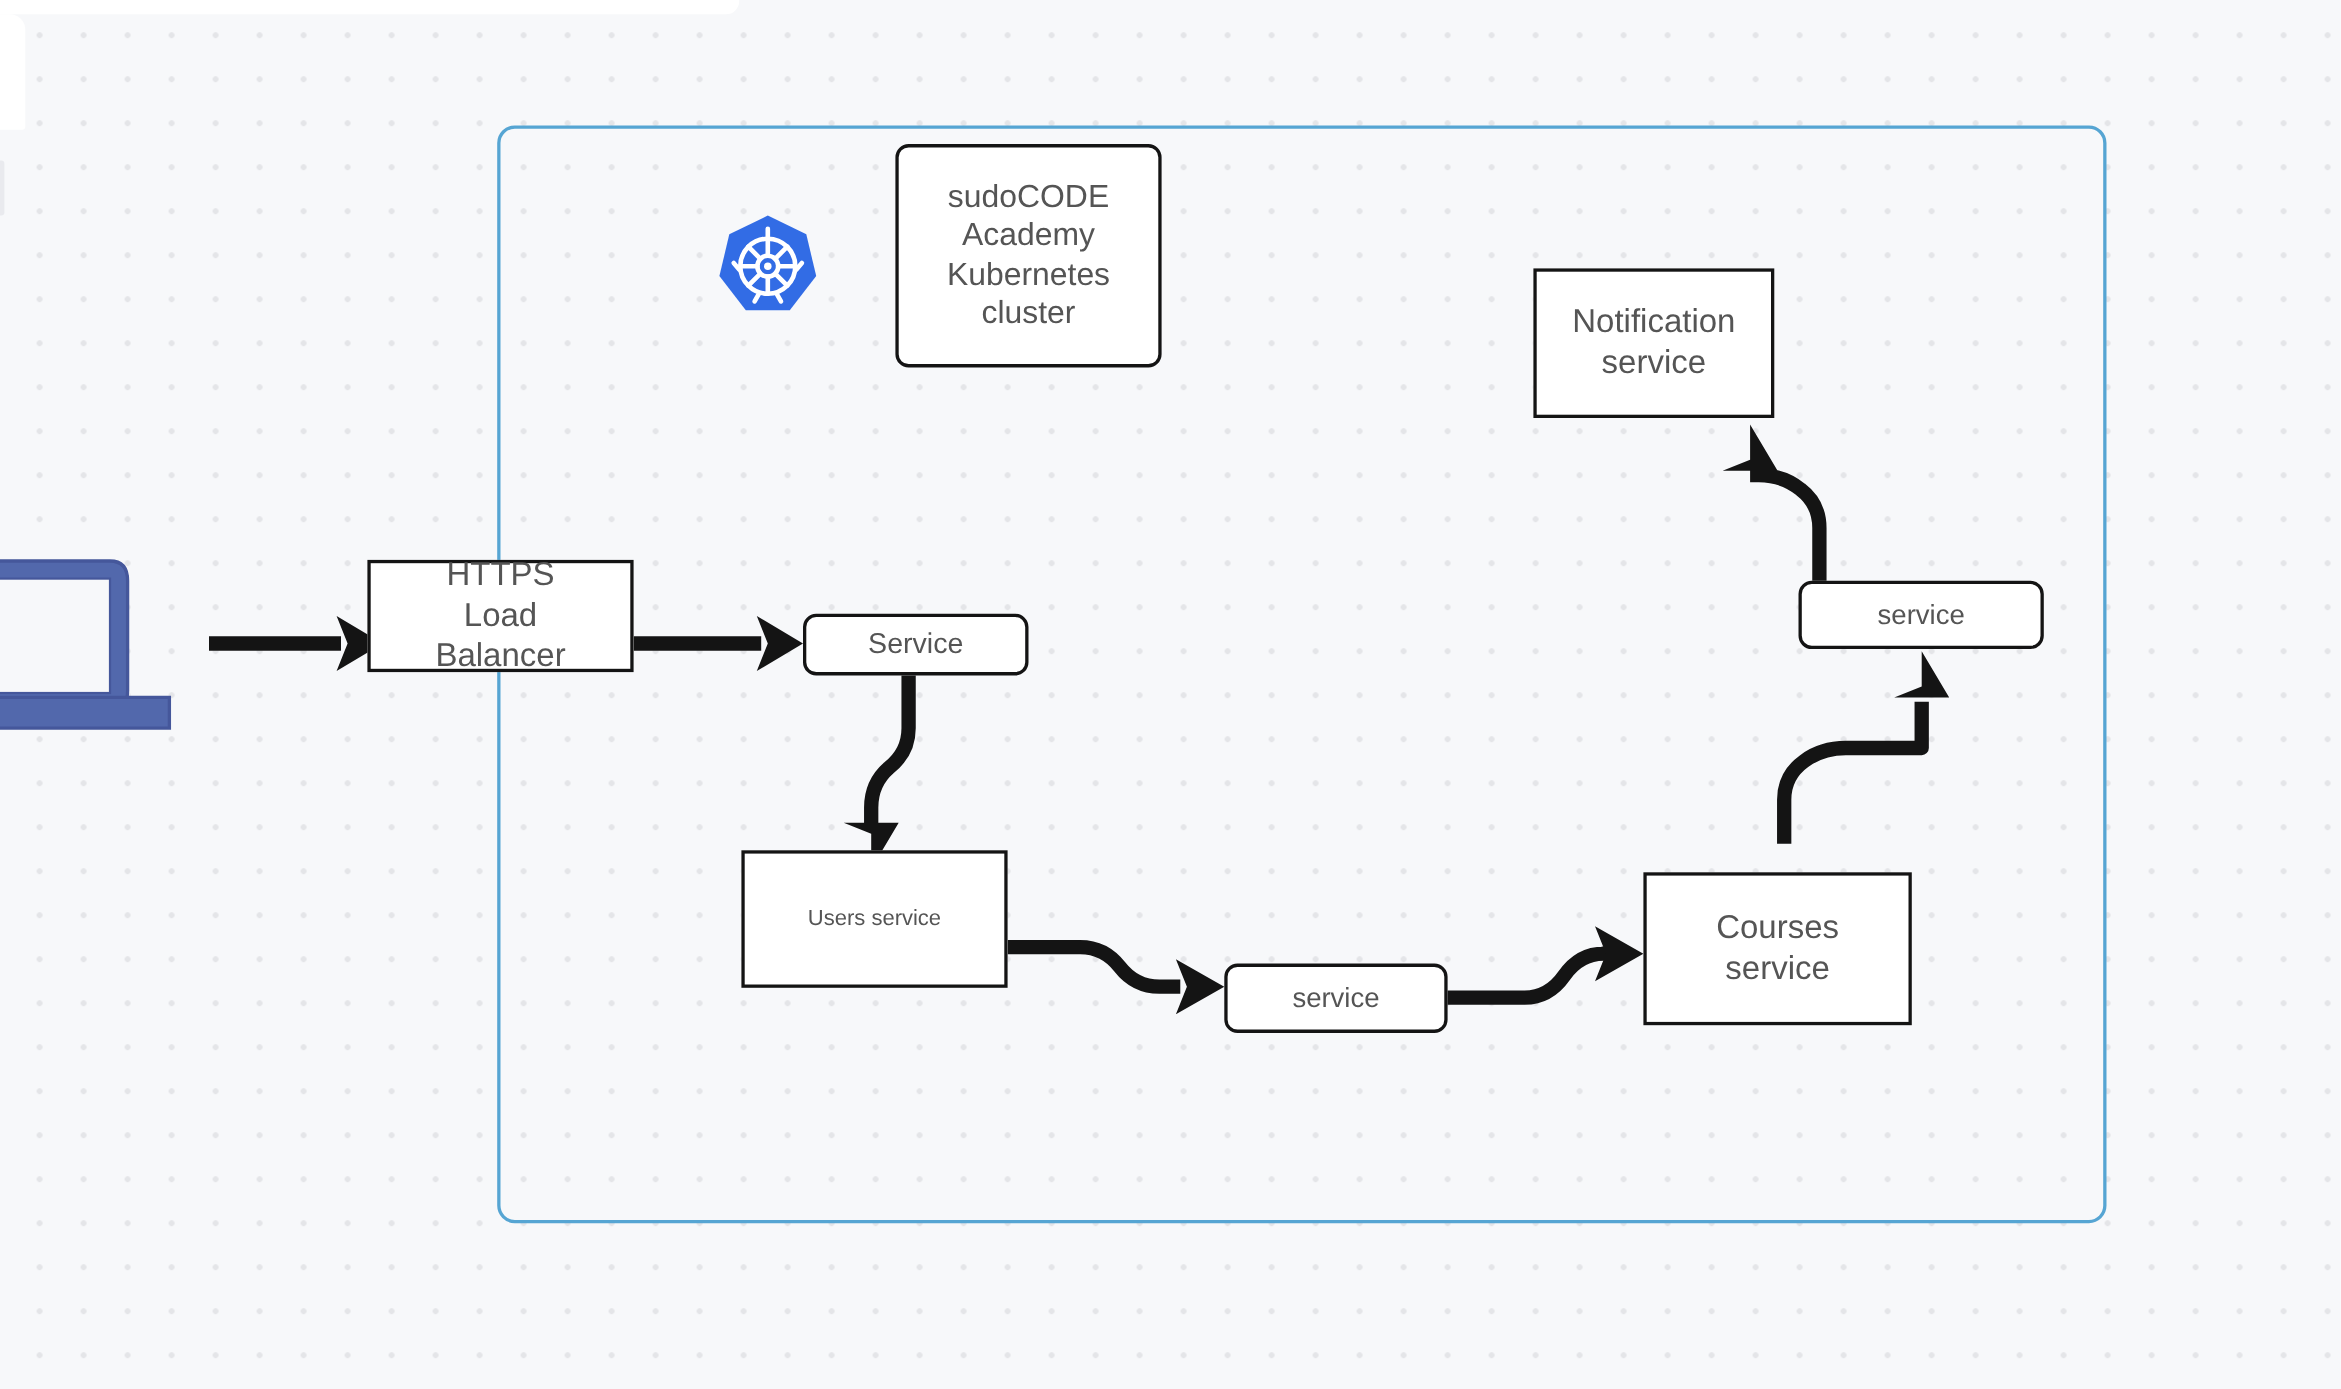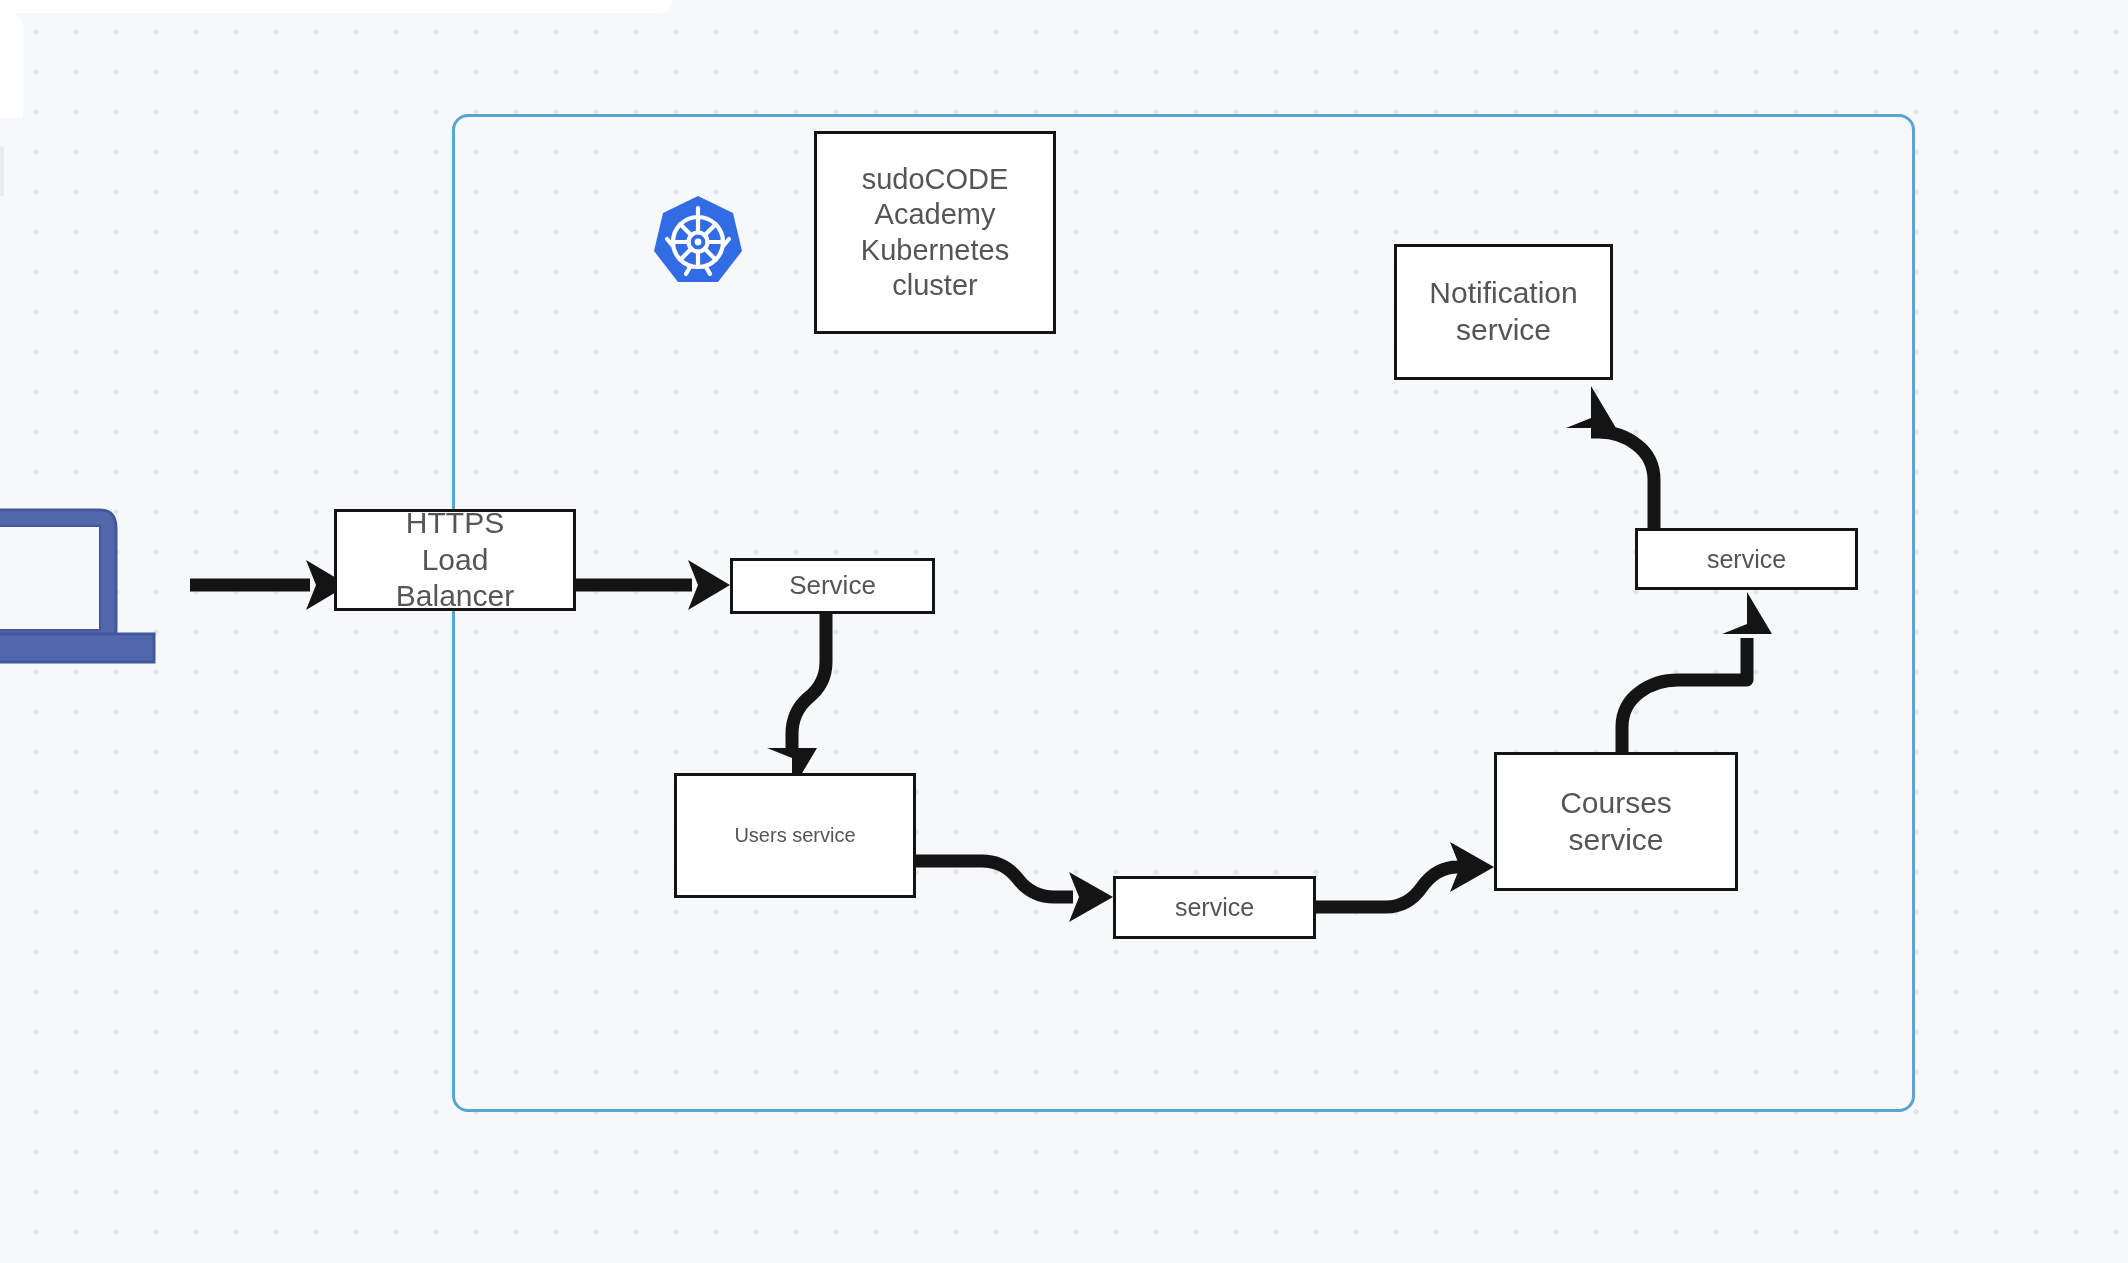--- a/index.html
+++ b/index.html
@@ -66,28 +66,28 @@
     border: 3px solid #141414;
     display: flex;
     align-items: center;
     justify-content: center;
     text-align: center;
     color: #555555;
     line-height: 1.22;
     z-index: 10;
     white-space: pre-line;
   }
-  .node.rounded { border-radius: 0; }
+  .node.rounded { border-radius: 12px; }
 
   .n-cluster-label { left: 814px; top: 131px;  width: 242px; height: 203px; font-size: 29px; border-radius: 9px; }
   .n-lb            { left: 334px; top: 509px;  width: 242px; height: 102px; font-size: 30px; }
   .n-svc-users     { left: 730px; top: 558px;  width: 205px; height: 56px;  font-size: 26px; }
   .n-users         { left: 674px; top: 773px;  width: 242px; height: 125px; font-size: 20px; }
   .n-svc-courses   { left: 1113px; top: 876px; width: 203px; height: 63px;  font-size: 25px; }
-  .n-courses       { left: 1494px; top: 752px; width: 244px; height: 139px; font-size: 30px; }
+  .n-courses       { left: 1494px; top: 793px; width: 244px; height: 139px; font-size: 30px; }
   .n-svc-notif     { left: 1635px; top: 528px; width: 223px; height: 62px;  font-size: 25px; }
   .n-notif         { left: 1394px; top: 244px; width: 219px; height: 136px; font-size: 30px; }
 
   
   .k8s-logo {
     position: absolute;
     left: 648px; top: 192px;
     width: 100px; height: 100px;
     z-index: 12;
   }

